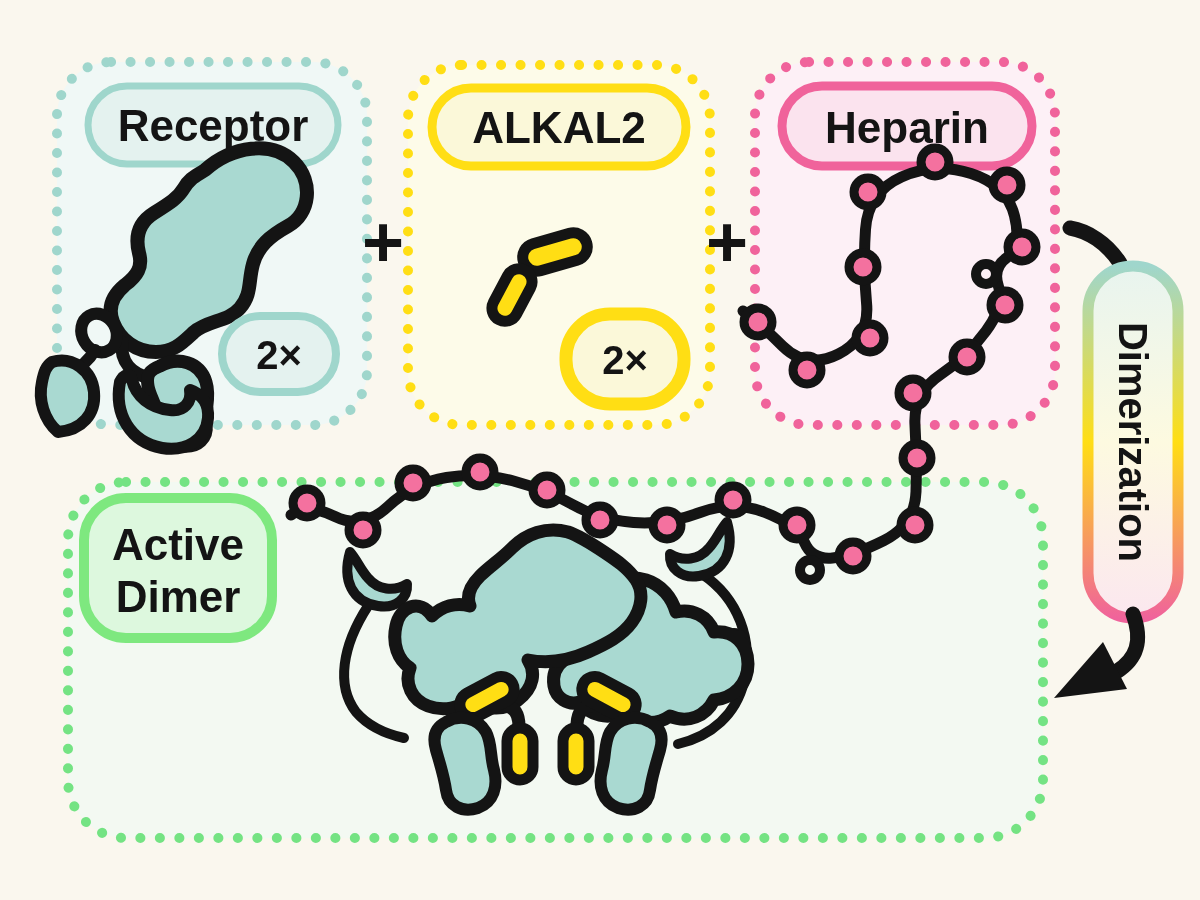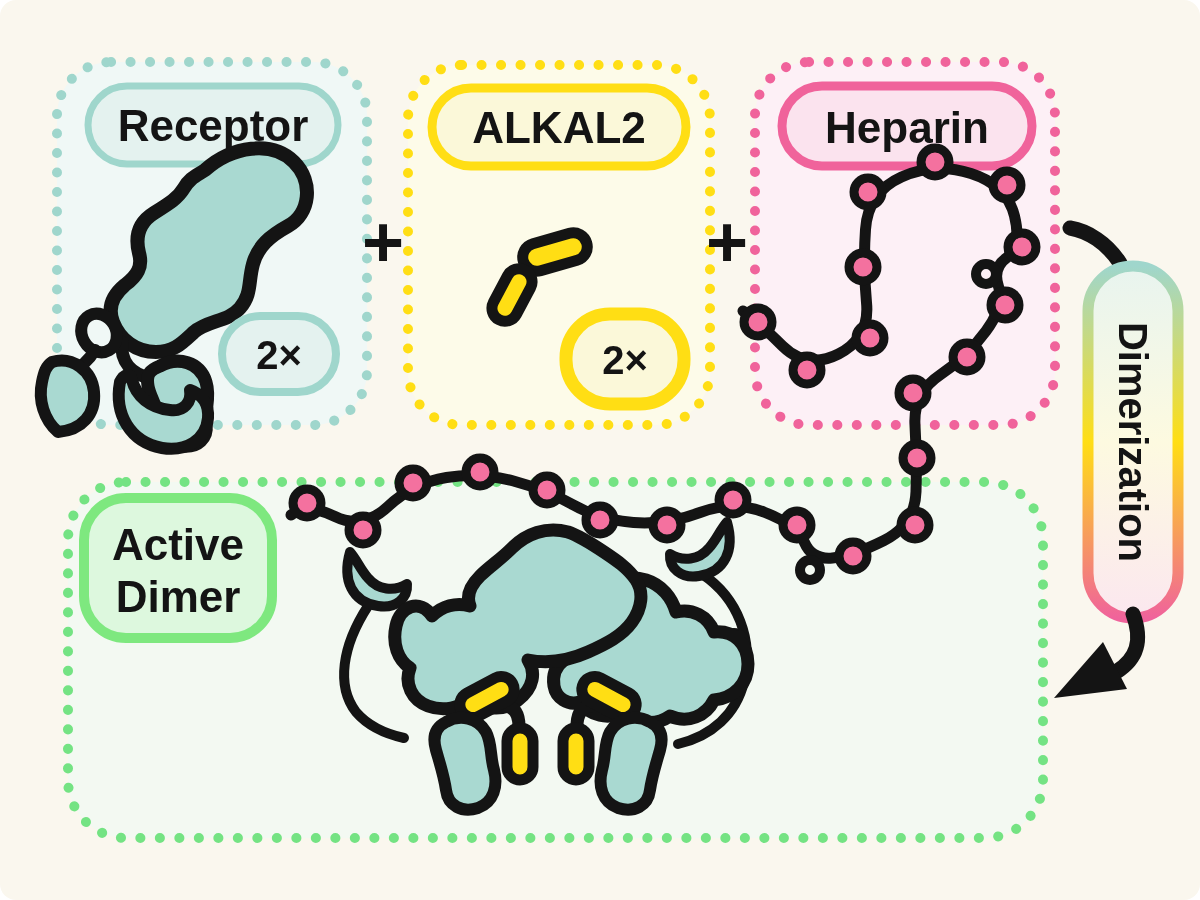--- a/index.html
+++ b/index.html
@@ -3,21 +3,21 @@
 <meta charset="utf-8">
 <style>
   :root{
     --bg:#FAF7EE; --ink:#141414;
     --teal-accent:#9FD6CC; --teal-box:#F0F8F6; --teal-pill:#E4F2EF; --teal-fill:#A9D9D1;
     --yellow-accent:#FFDE14; --yellow-box:#FDFBE9; --yellow-pill:#FBF8D9; --yellow-fill:#FFDE14;
     --pink-accent:#F0639B; --pink-box:#FDF0F6; --pink-pill:#FBE3EE; --pink-bead:#F4719F;
     --green-accent:#74E383; --green-border:#7EE87F; --green-box:#F3F9F2; --green-pill:#DDF8DE;
   }
   html,body{margin:0;padding:0;}
-  .stage{width:1200px;height:900px;background:var(--bg);overflow:hidden;border-radius:16px;}
+  .stage{width:1200px;height:900px;background:var(--bg);overflow:hidden;}
   text{font-family:"Liberation Sans", sans-serif;font-weight:700;fill:var(--ink);text-anchor:middle;}
 </style>
 </head>
 <body>
 
 <div class="stage">
 <svg viewBox="0 0 1200 900" width="1200" height="900">
   <defs>
     <linearGradient id="gradStroke" x1="0" y1="0" x2="0" y2="1">
       <stop offset="0" stop-color="#9FD6CC"></stop>

